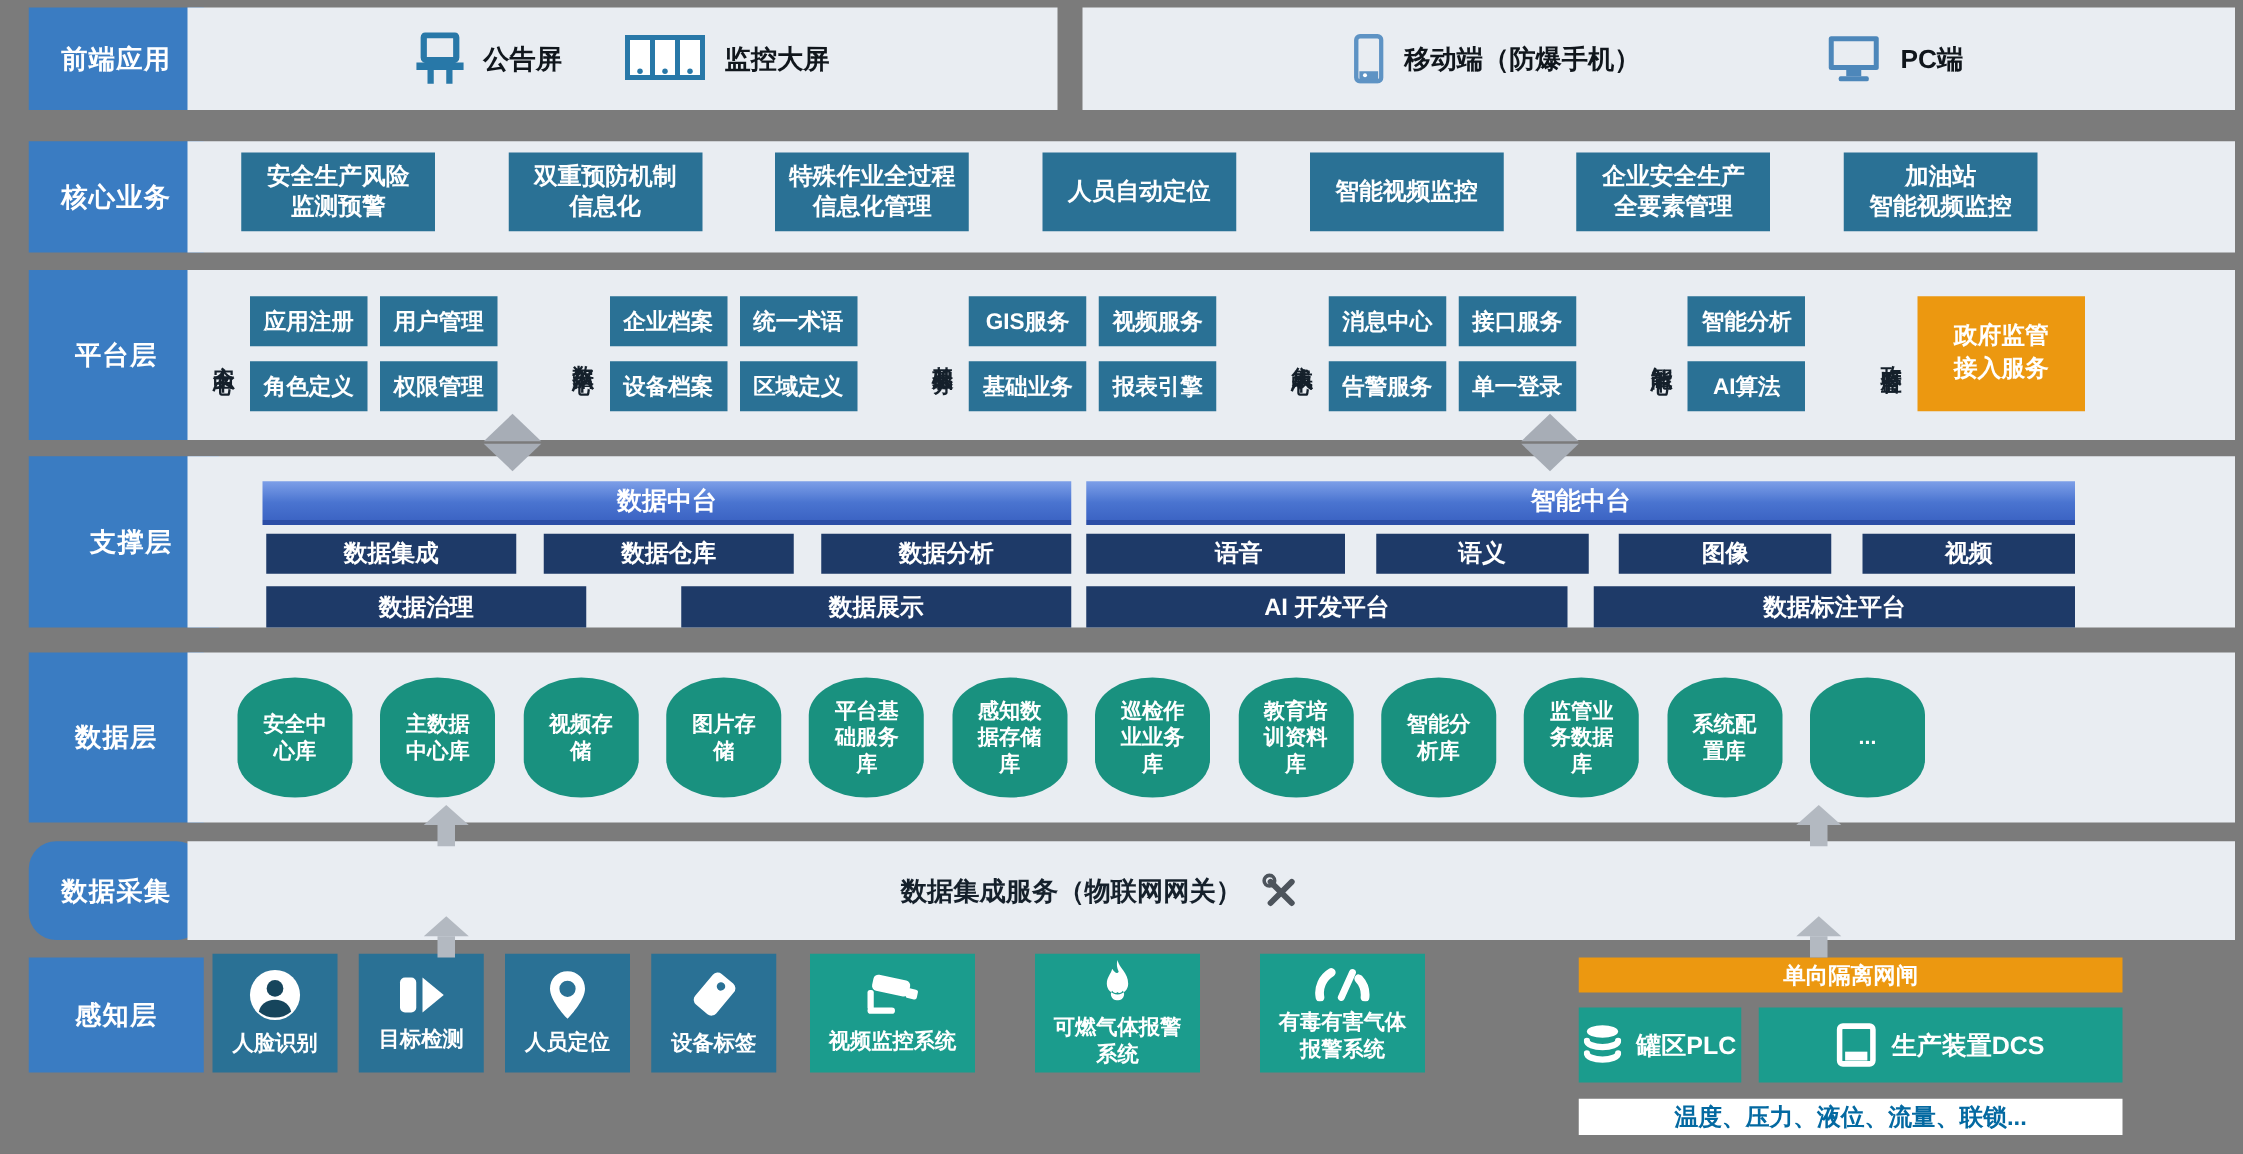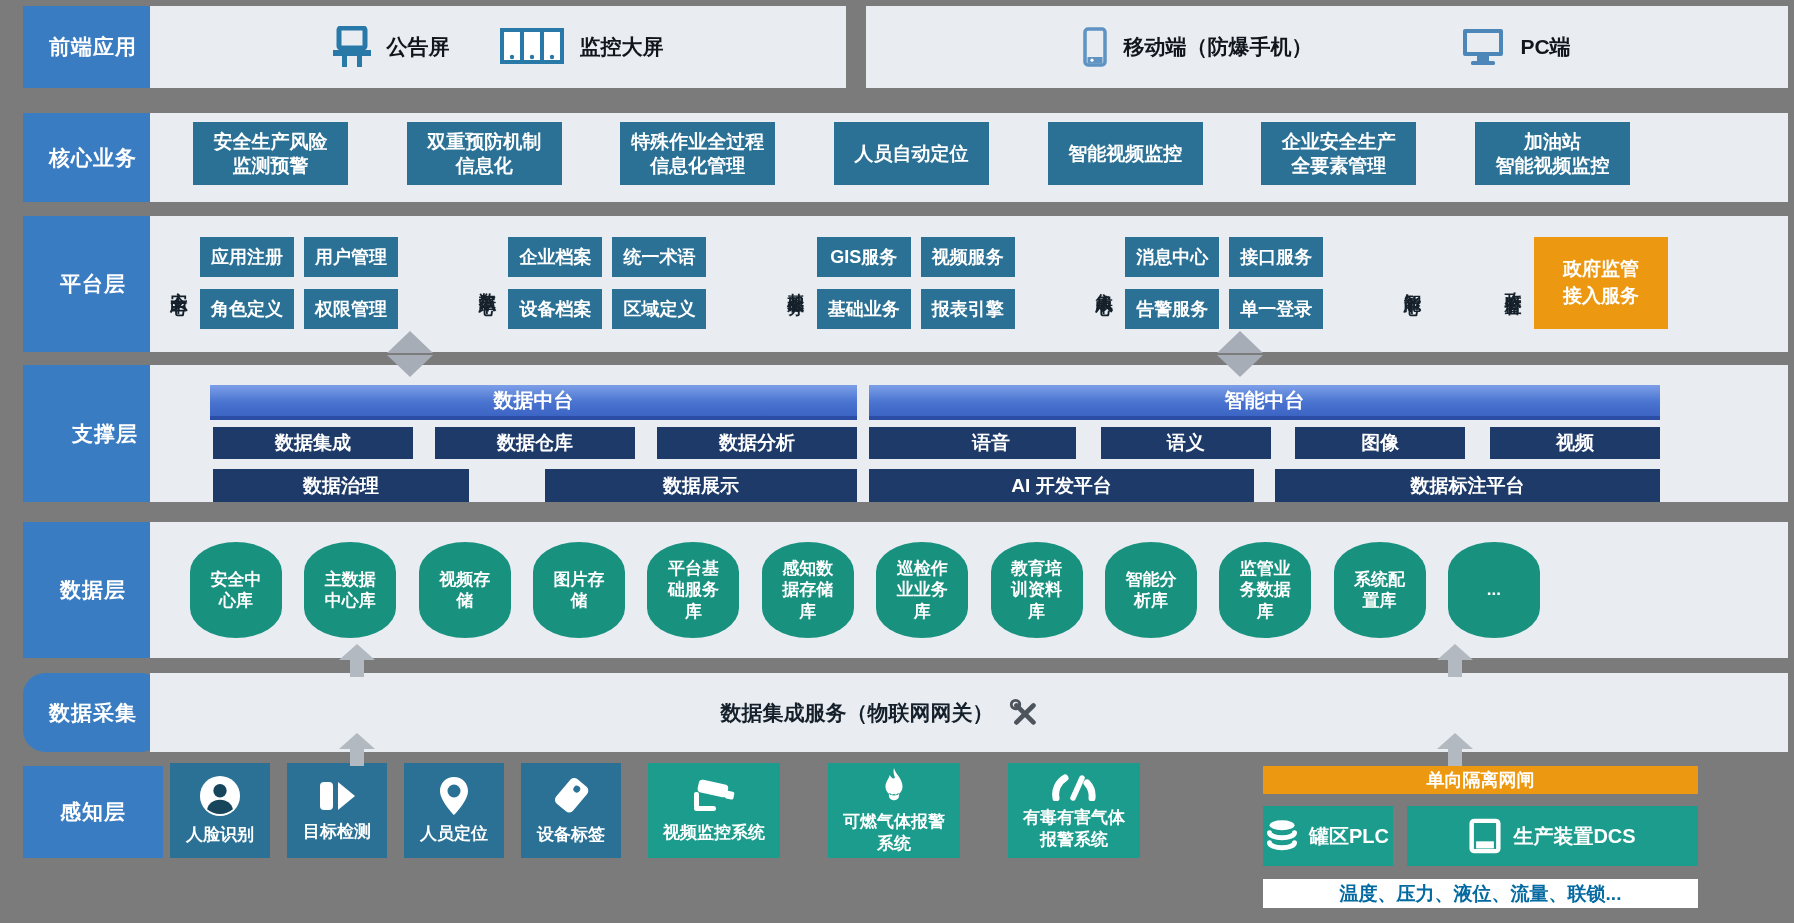--- a/index.html
+++ b/index.html
@@ -200,20 +200,24 @@
         <div class="pbox">消息中心</div>
         <div class="pbox">告警服务</div>
       </div>
       <div class="pcol">
         <div class="pbox">接口服务</div>
         <div class="pbox">单一登录</div>
       </div>
     </div>
     <div class="plat-group">
       <div class="vtitle">智能中心</div>
+      <div class="pcol">
+        <div class="pbox">智能分析</div>
+        <div class="pbox">AI算法</div>
+      </div>
     </div>
     <div class="plat-group">
       <div class="vtitle">政府监管</div>
       <div class="gov-box pre">政府监管
 接入服务</div>
     </div>
   </div>
 
   <div class="diamond" style="left:387px;top:331px;">
       <div class="t"></div>

